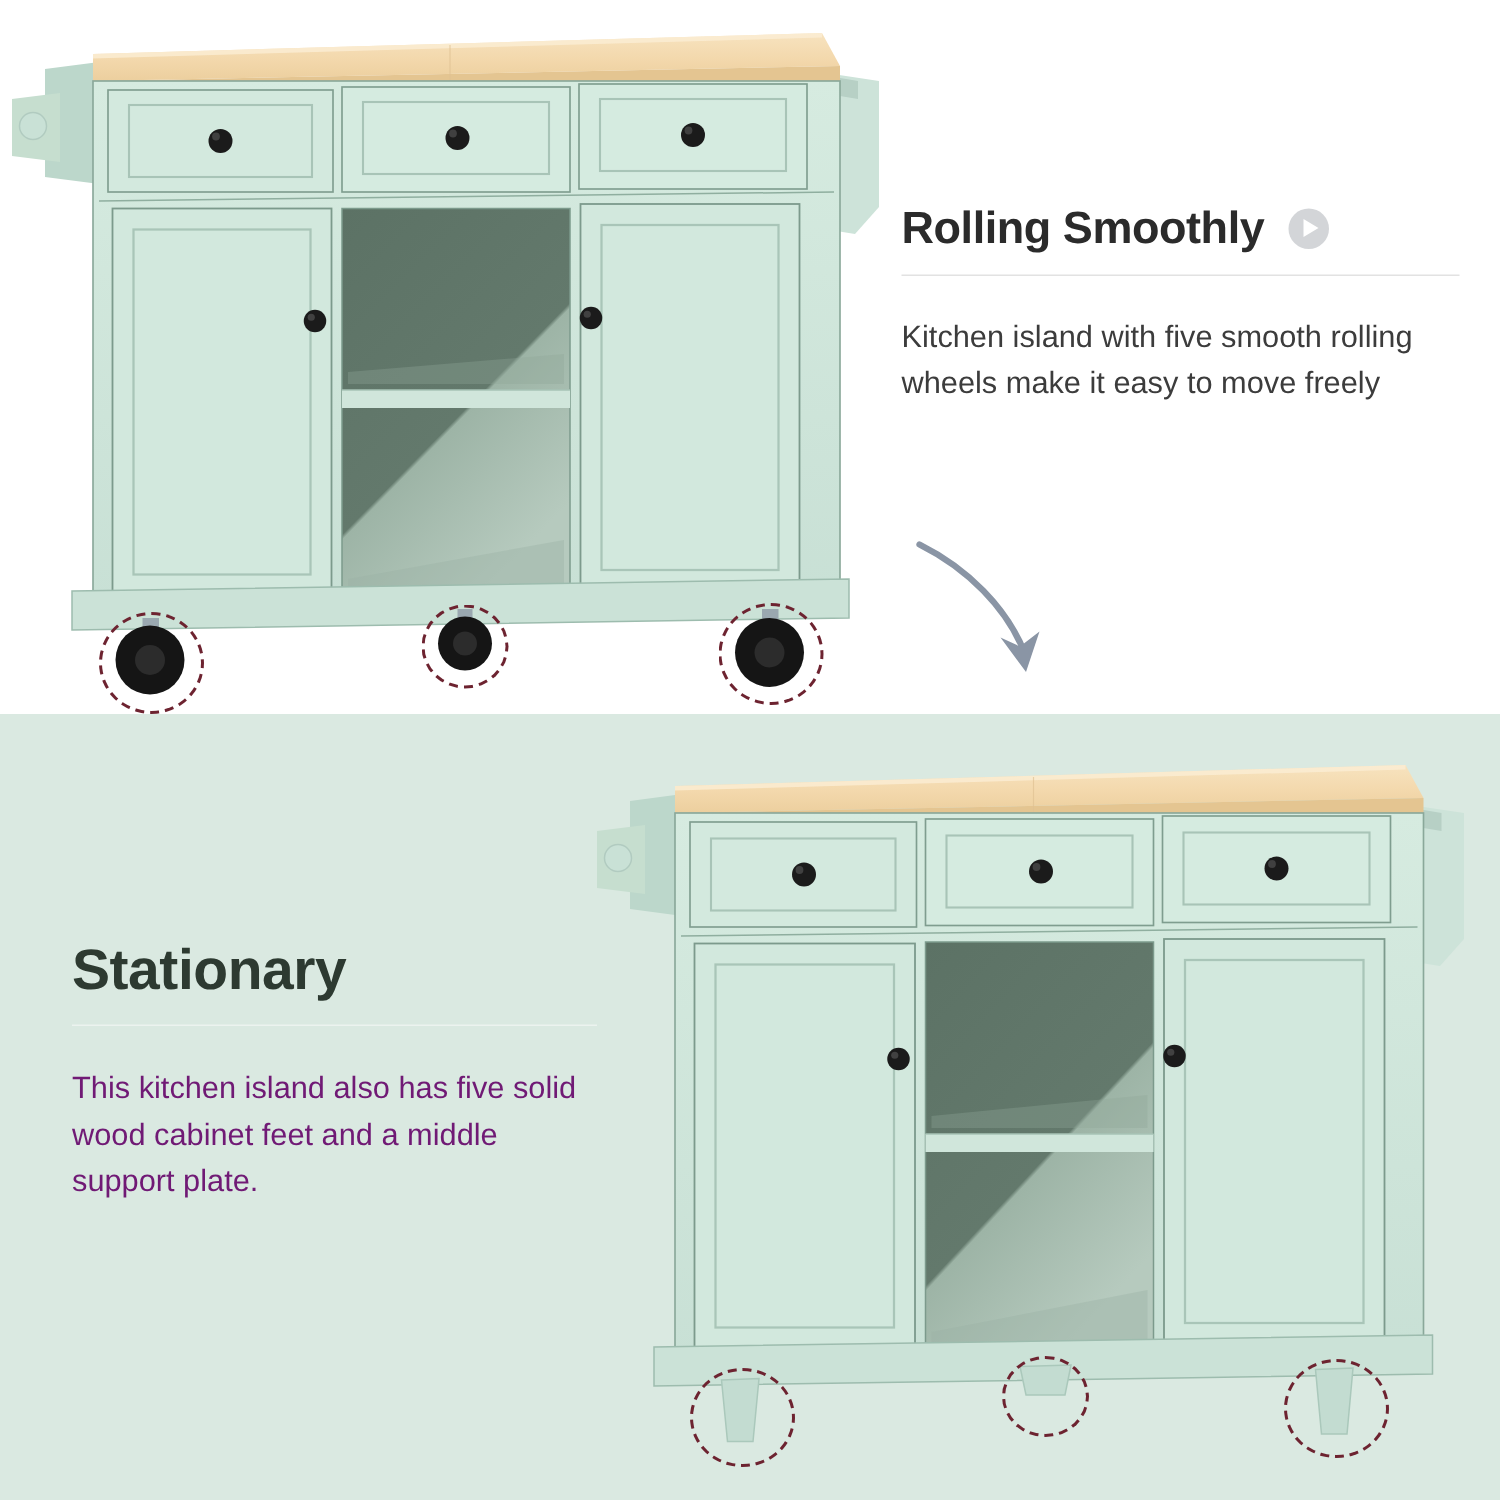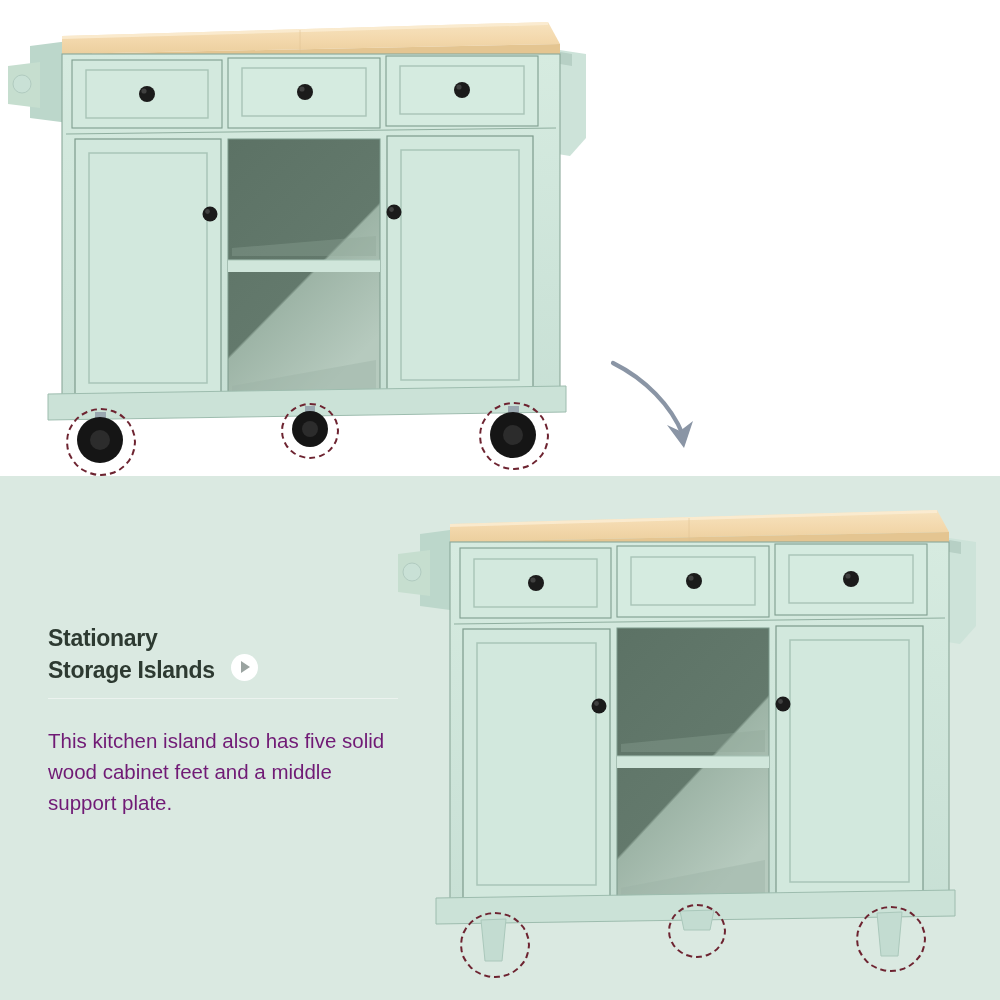--- a/index.html
+++ b/index.html
@@ -47,21 +47,21 @@
     font-weight: bold;
     letter-spacing: -0.3px;
     line-height: 1.12;
     margin: 0;
   }
   .heading-top {
     font-size: 30px;
     color: #2b2b2b;
   }
   .heading-bottom {
-    font-size: 23px;
+    font-size: 38px;
     color: #2d3a31;
   }
 
   .heading-row {
     display: flex;
     align-items: flex-end;
     gap: 16px;
   }
 
   .play-badge {
@@ -232,40 +232,44 @@
           <circle cx="513" cy="427" r="23" fill="#151515"></circle>
           <circle cx="513" cy="427" r="10" fill="#2c2c2c"></circle>
         </g>
       </svg>
 
       <div class="ring" style="left:66px; top:400px; width:70px; height:68px;"></div>
       <div class="ring" style="left:281px; top:395px; width:58px; height:56px;"></div>
       <div class="ring" style="left:479px; top:394px; width:70px; height:68px;"></div>
     </div>
 
+    <div class="textblock" style="left:601px; top:136px; width:372px;">
+      <div class="heading-row">
+        <h2 class="heading heading-top">Rolling Smoothly</h2>
+        <span class="play-badge gray" style="margin-bottom:4px;">
+          <span class="tri"></span>
+        </span>
+      </div>
+      <hr class="rule" style="margin-top:13px;">
+      <p class="body-text" style="margin-top:25px;">Kitchen island with five smooth rolling wheels make it easy to move freely</p>
+    </div>
 
     <div class="arrow-wrap" style="left:605px; top:345px; width:130px; height:110px;">
       <svg width="130" height="110" viewBox="0 0 130 110">
         <path d="M8 18 C40 34, 66 60, 78 90" fill="none" stroke="#8a95a5" stroke-width="4.2" stroke-linecap="round"></path>
         <path d="M62 80 L79 103 L88 76 L75 86 Z" fill="#8a95a5"></path>
       </svg>
     </div>
 
   </div>
 
   <div class="panel panel-bottom">
 
     <div class="textblock" style="left:48px; top:150px; width:350px;">
       <h2 class="heading heading-bottom">Stationary</h2>
-      <div class="heading-row" style="margin-top:2px;">
-        <h2 class="heading heading-bottom">Storage Islands</h2>
-        <span class="play-badge white" style="margin-bottom:3px;">
-          <span class="tri"></span>
-        </span>
-      </div>
       <hr class="rule rule-bottom" style="margin-top:14px;">
       <p class="body-text body-text-bottom" style="margin-top:26px;">This kitchen island also has five solid wood cabinet feet and a middle support plate.</p>
     </div>
 
     <div class="island" style="left:388px; top:30px; width:612px; height:470px;">
       <svg width="612" height="470" viewBox="0 0 612 470">
         <defs>
           <linearGradient id="woodTop2" x1="0" y1="0" x2="0" y2="1">
             <stop offset="0%" stop-color="#f7e3bf"></stop>
             <stop offset="55%" stop-color="#f3d8ac"></stop>

